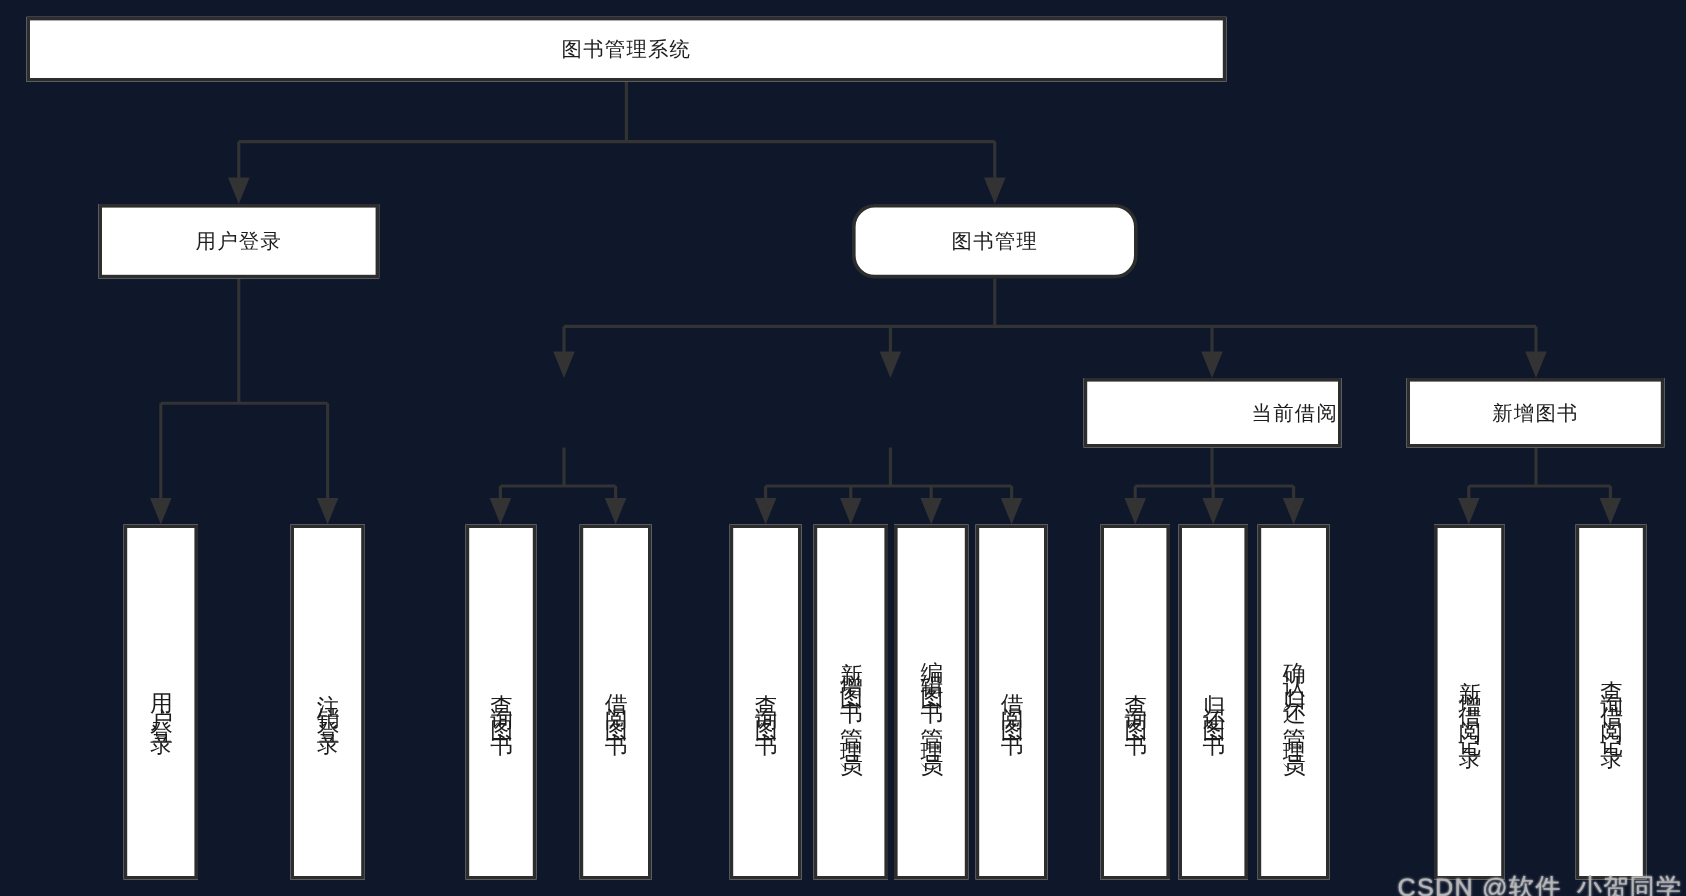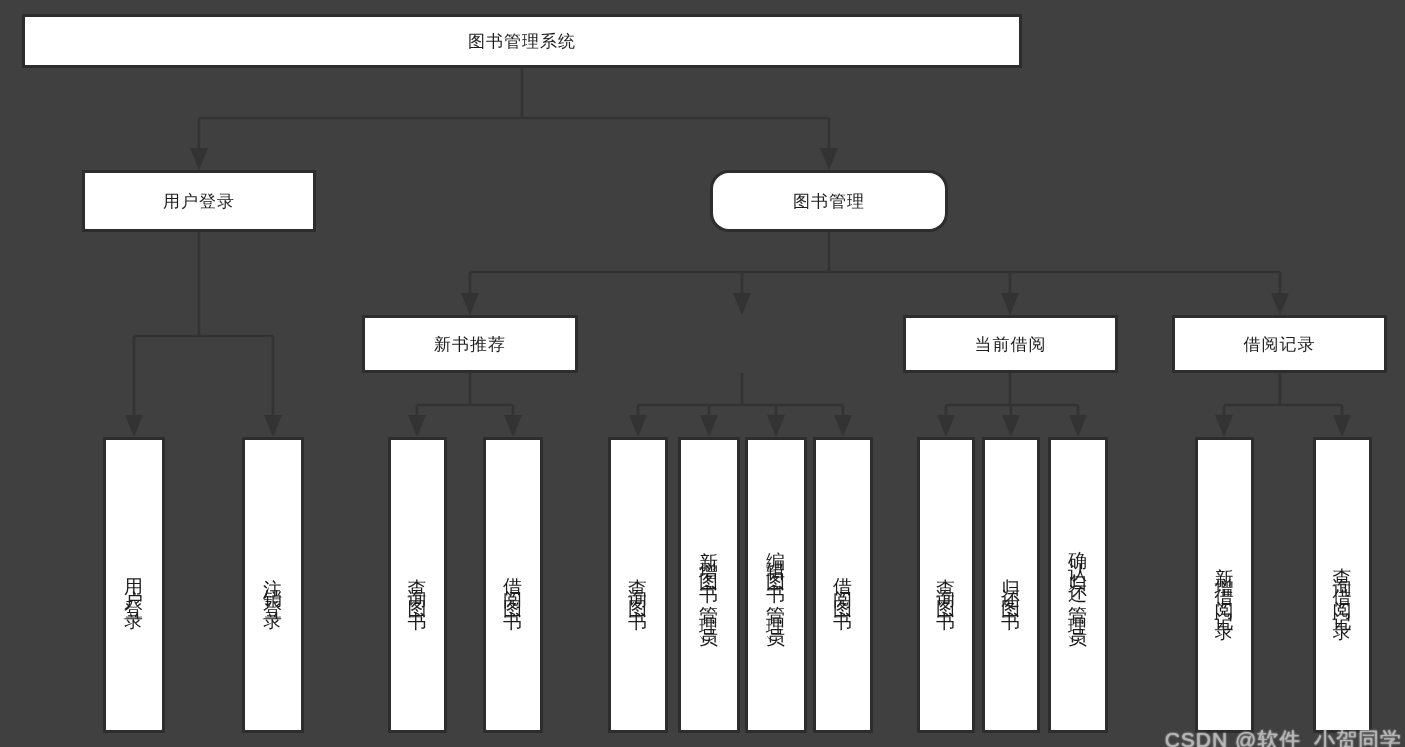--- a/index.html
+++ b/index.html
@@ -1,17 +1,17 @@
 <!DOCTYPE html>
 <html><head>
 <meta charset="utf-8">
 <style>
   html,body{margin:0;padding:0;background:#ffffff;}
   .canvas{
-    position:relative;width:1405px;height:747px;background:#404040;overflow:hidden;
+    position:relative;width:1405px;height:747px;background:#0f172a;overflow:hidden;
     font-family:"Liberation Sans","DejaVu Sans",sans-serif;
   }
   .canvas svg{position:absolute;left:0;top:0;pointer-events:none;}
   .box{
     position:absolute;box-sizing:border-box;background:#ffffff;
     border:3px solid #2d2d2d;display:flex;align-items:center;justify-content:center;
     color:#1c1c1c;font-size:17px;letter-spacing:1px;z-index:2;
   }
   .leaf{top:437px;height:296px;}
   .vtext{
@@ -19,21 +19,21 @@
     font-size:19px;letter-spacing:11px;line-height:1;color:#1c1c1c;
   }
   
   #n-root{left:22px;top:14px;width:1000px;height:54px;}
   
   #n-user-login{left:82px;top:170px;width:234px;height:62px;}
   #n-book-mgmt{left:710px;top:170px;width:238px;height:62px;border-radius:19px;}
   
   #n-new-book-rec{left:362px;top:315px;width:216px;height:58px;}
   #n-book-borrow{left:633px;top:315px;width:219px;height:58px;}
-  #n-current-borrow{left:903px;top:315px;width:215px;height:58px;}
+  #n-current-borrow{left:903px;top:315px;width:215px;height:58px;justify-content:flex-end;}
   #n-borrow-record{left:1172px;top:315px;width:215px;height:58px;}
   
   #n-leaf-user-login{left:103px;width:62px;}
   #n-leaf-logout{left:242px;width:62px;}
   #n-leaf-nbr-query{left:388px;width:59px;}
   #n-leaf-nbr-borrow{left:483px;width:60px;}
   #n-leaf-bb-query{left:608px;width:60px;}
   #n-leaf-bb-add{left:678px;width:62px;}
   #n-leaf-bb-edit{left:745px;width:62px;}
   #n-leaf-bb-borrow{left:813px;width:60px;}
@@ -91,28 +91,25 @@
     <span>图书管理系统</span>
   </div>
 
   <div id="n-user-login" class="box">
     <span>用户登录</span>
   </div>
   <div id="n-book-mgmt" class="box">
     <span>图书管理</span>
   </div>
 
-  <div id="n-new-book-rec" class="box">
-    <span>新书推荐</span>
-  </div>
   <div id="n-current-borrow" class="box">
     <span>当前借阅</span>
   </div>
   <div id="n-borrow-record" class="box">
-    <span>借阅记录</span>
+    <span>新增图书</span>
   </div>
 
   <div id="n-leaf-user-login" class="box leaf">
     <span class="vtext">用户登录</span>
   </div>
   <div id="n-leaf-logout" class="box leaf">
     <span class="vtext">注销登录</span>
   </div>
   <div id="n-leaf-nbr-query" class="box leaf">
     <span class="vtext">查询图书</span>

